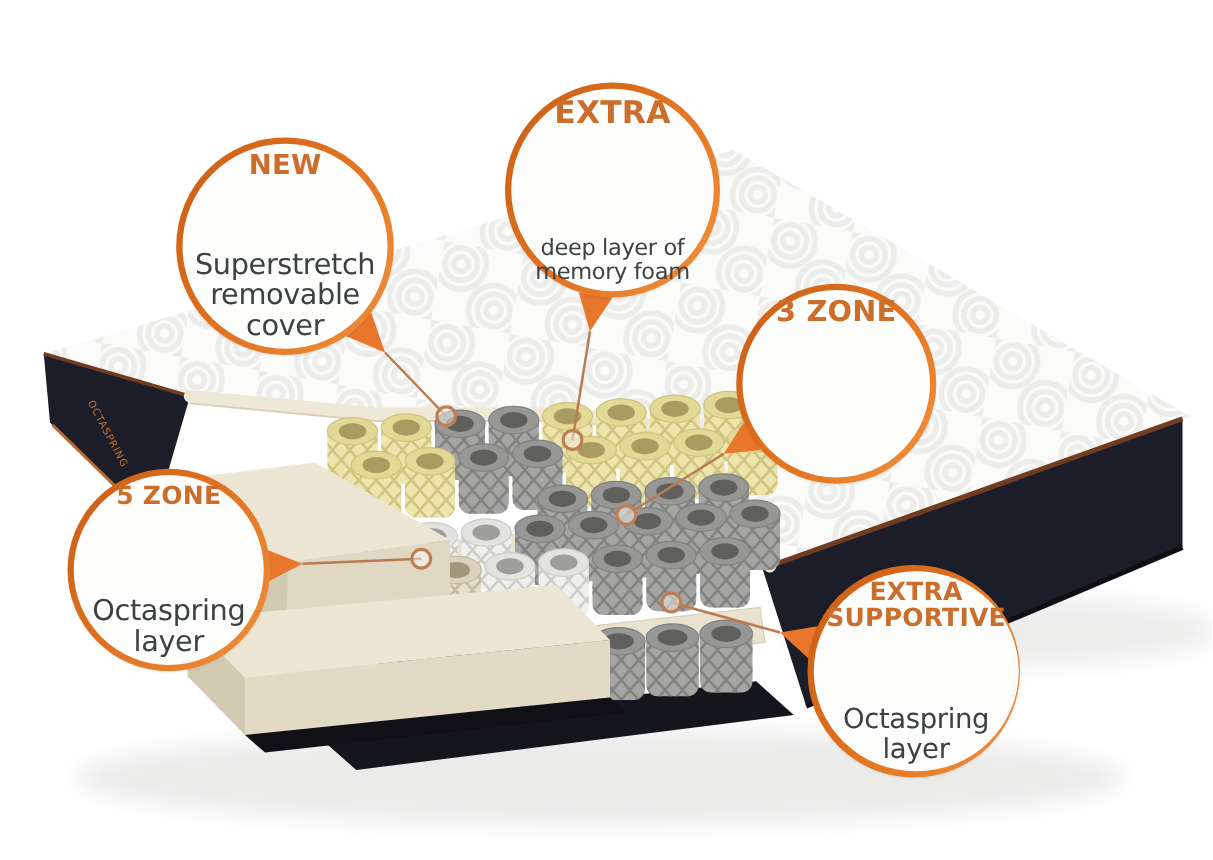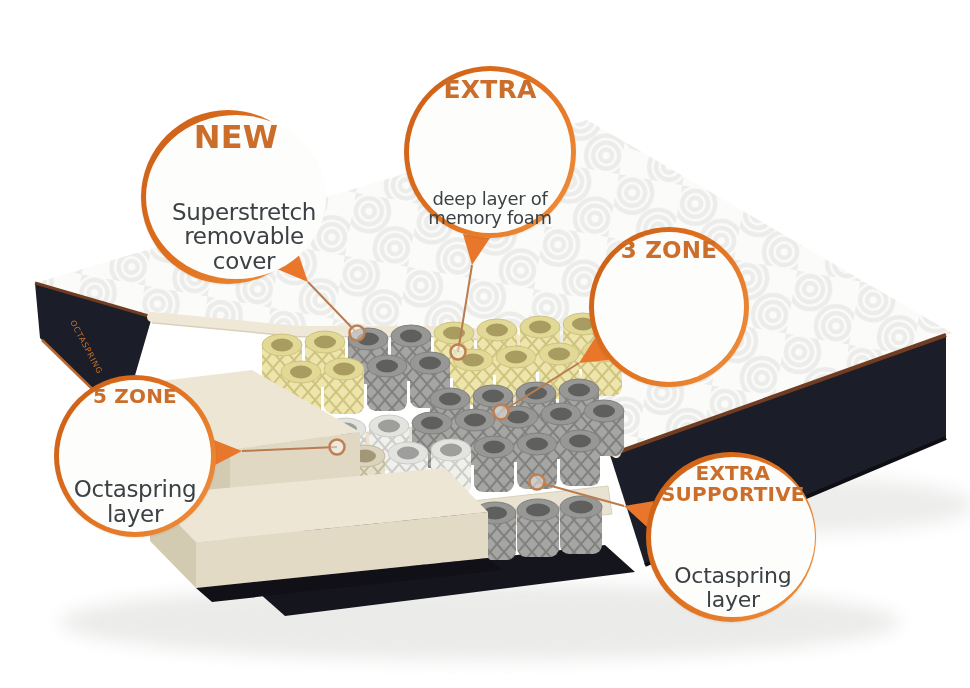--- a/index.html
+++ b/index.html
@@ -19,21 +19,21 @@
     display:flex;flex-direction:column;align-items:center;justify-content:space-between;
     text-align:center;padding:6px 10px;box-sizing:border-box;
   }
   .callout .hl{
     color:#cc6e2b;font-weight:bold;letter-spacing:0.2px;line-height:1.05;
   }
   .callout .bd{
     color:#3c4145;line-height:1.06;letter-spacing:-0.3px;
   }
   
-  .c1 .hl{font-size:32px;} .c1 .bd{font-size:23px;margin-left:16px;}
+  .c1 .hl{font-size:22px;} .c1 .bd{font-size:23px;}
   .c2 .hl{font-size:25px;} .c2 .bd{font-size:18px;}
   .c3 .hl{font-size:23px;} .c3 .bd{font-size:22px;}
   .c4 .hl{font-size:20px;} .c4 .bd{font-size:23px;}
   .c5 .hl{font-size:20px;} .c5 .bd{font-size:22px;}
 </style>
 </head>
 <body>
 
 <div class="stage">
 

